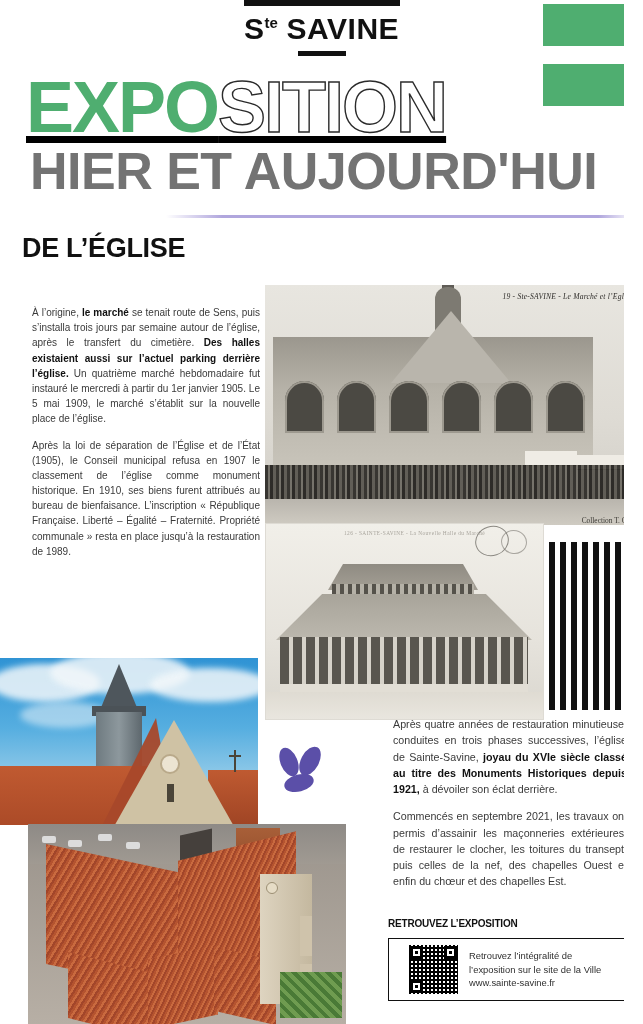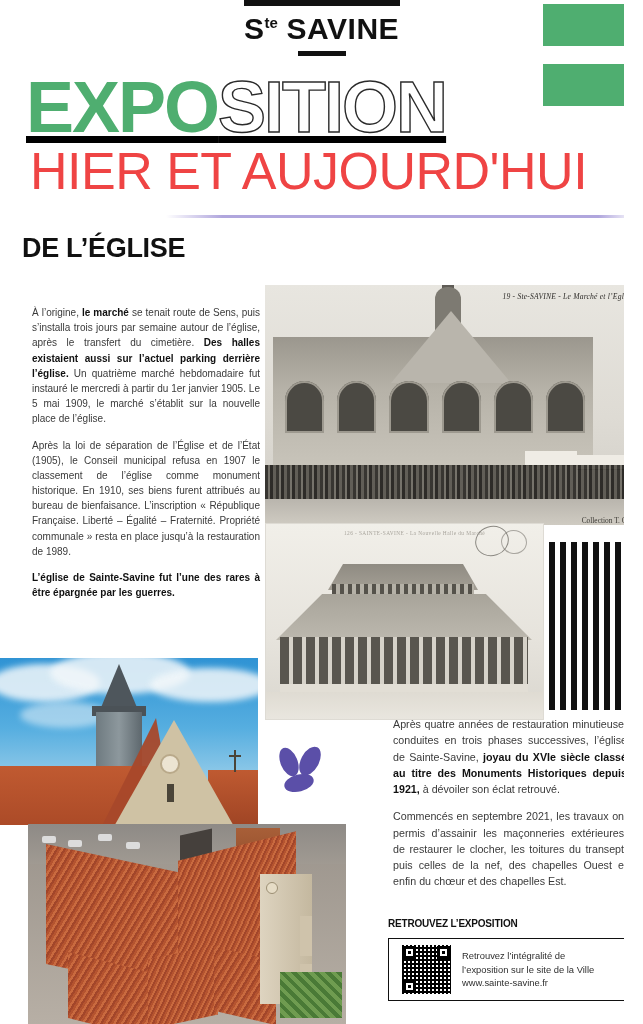--- a/index.html
+++ b/index.html
@@ -40,22 +40,22 @@
     font-weight: bold; font-size: 72px; line-height: 0.94;
     letter-spacing: -2px; white-space: nowrap; text-decoration: underline;
   }
   .title-expo .solid  { color: #4FAE70; }
   .title-expo .hollow {
     color: transparent;
     -webkit-text-stroke: 1.4px #2b2b2b;
   }
   .title-sub {
     position: absolute; left: 30px; top: 145px;
-    font-size: 52px; font-weight: 400; letter-spacing: -0.5px;
-    color: #ef4444; line-height: 1; white-space: nowrap;
+    font-size: 52px; font-weight: 700; letter-spacing: -0.5px;
+    color: #737373; line-height: 1; white-space: nowrap;
   }
   .header-divider {
     position: absolute; left: 166px; top: 215px; width: 470px; height: 3px;
     background: linear-gradient(to right, rgba(180,172,216,0), #b0a6dd 12%, #b0a6dd 92%, rgba(180,172,216,0));
   }
 
   
   .place-title {
     position: absolute; left: 22px; top: 234px;
     font-weight: bold; font-size: 27px; line-height: 1.08;
@@ -296,21 +296,21 @@
   }
 
   
   .retrouvez-title {
     position: absolute; left: 388px; top: 918px;
     font-weight: bold; font-size: 10px; color: #111; letter-spacing: -0.2px;
   }
   .qr-box {
     position: absolute; left: 388px; top: 938px; width: 243px; height: 63px;
     border: 1.6px solid #111; background: #fff;
-    display: flex; align-items: center; padding: 0 13px;
+    display: flex; align-items: center; padding: 0 20px;
   }
   .qr-code {
     width: 49px; height: 49px; flex: 0 0 49px;
     background-color: #fff;
     background-image:
       repeating-linear-gradient(90deg,#000 0 2px,transparent 2px 4px),
       repeating-linear-gradient(0deg,#000 0 2px,transparent 2px 4px);
     background-size: 4px 4px, 4px 4px;
     position: relative;
   }
@@ -350,21 +350,20 @@
   <div class="title-sub">HIER ET AUJOURD'HUI</div>
   <div class="header-divider"></div>
 
   <div class="place-title">
     <div>DE L’ÉGLISE</div>
   </div>
 
   <div class="body-col-left">
     <p><span>À l’origine, </span><b>le marché</b><span> se tenait route de Sens, puis s’installa trois jours par semaine autour de l’église, après le transfert du cimetière. </span><b>Des halles existaient aussi sur l’actuel parking derrière l’église.</b><span> Un quatrième marché hebdomadaire fut instauré le mercredi à partir du 1er janvier 1905. Le 5 mai 1909, le marché s’établit sur la nouvelle place de l’église.</span></p>
     <p>Après la loi de séparation de l’Église et de l’État (1905), le Conseil municipal refusa en 1907 le classement de l’église comme monument historique. En 1910, ses biens furent attribués au bureau de bienfaisance. L’inscription « République Française. Liberté – Égalité – Fraternité. Propriété communale » resta en place jusqu’à la restauration de 1989.</p>
-    <p><b>L’église de Sainte-Savine fut l’une des rares à être épargnée par les guerres.</b></p>
   </div>
 
   <div class="photo-market">
     <div class="pm-sky"></div>
     <div class="pm-spire-top"></div>
     <div class="pm-spire"></div>
     <div class="pm-roof"></div>
     <div class="pm-church"></div>
     <div class="pm-gable"></div>
     <div class="pm-windows">
@@ -402,21 +401,21 @@
     <svg viewBox="0 0 58 58" width="58" height="58" aria-hidden="true">
       <g fill="#5B4FA8">
         <ellipse cx="17" cy="20" rx="8.5" ry="15" transform="rotate(-22 17 20)"></ellipse>
         <ellipse cx="38" cy="19" rx="9" ry="15.5" transform="rotate(28 38 19)"></ellipse>
         <ellipse cx="27" cy="41" rx="15" ry="8.5" transform="rotate(-14 27 41)"></ellipse>
       </g>
     </svg>
   </div>
 
   <div class="body-col-right">
-    <p><span>Après quatre années de restauration minutieuse, conduites en trois phases successives, l’église de Sainte-Savine, </span><b>joyau du XVIe siècle classé au titre des Monuments Historiques depuis 1921,</b><span> à dévoiler son éclat retrouvé.</span></p>
+    <p><span>Après quatre années de restauration minutieuse, conduites en trois phases successives, l’église de Sainte-Savine, </span><b>joyau du XVIe siècle classé au titre des Monuments Historiques depuis 1921,</b><span> à dévoiler son éclat derrière.</span></p>
     <p>Commencés en septembre 2021, les travaux ont permis d’assainir les maçonneries extérieures, de restaurer le clocher, les toitures du transept, puis celles de la nef, des chapelles Ouest et enfin du chœur et des chapelles Est.</p>
   </div>
 
   <div class="photo-church">
     <div class="pc-cloud" style="left:-10px;top:6px;width:110px;height:38px;"></div>
     <div class="pc-cloud" style="left:50px;top:-6px;width:140px;height:42px;"></div>
     <div class="pc-cloud" style="left:150px;top:10px;width:120px;height:34px;"></div>
     <div class="pc-cloud" style="left:20px;top:44px;width:90px;height:26px;opacity:.5;"></div>
     <div class="pc-spire"></div>
     <div class="pc-tower-cap"></div>

